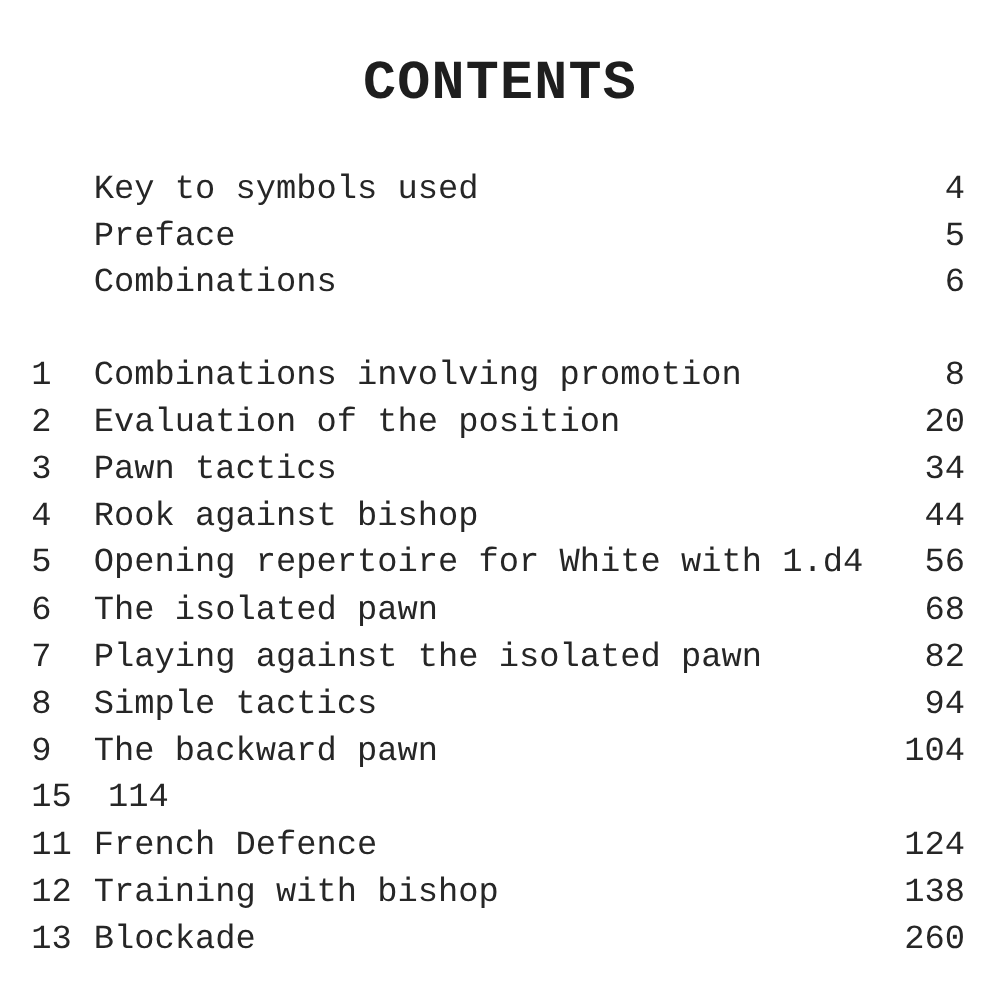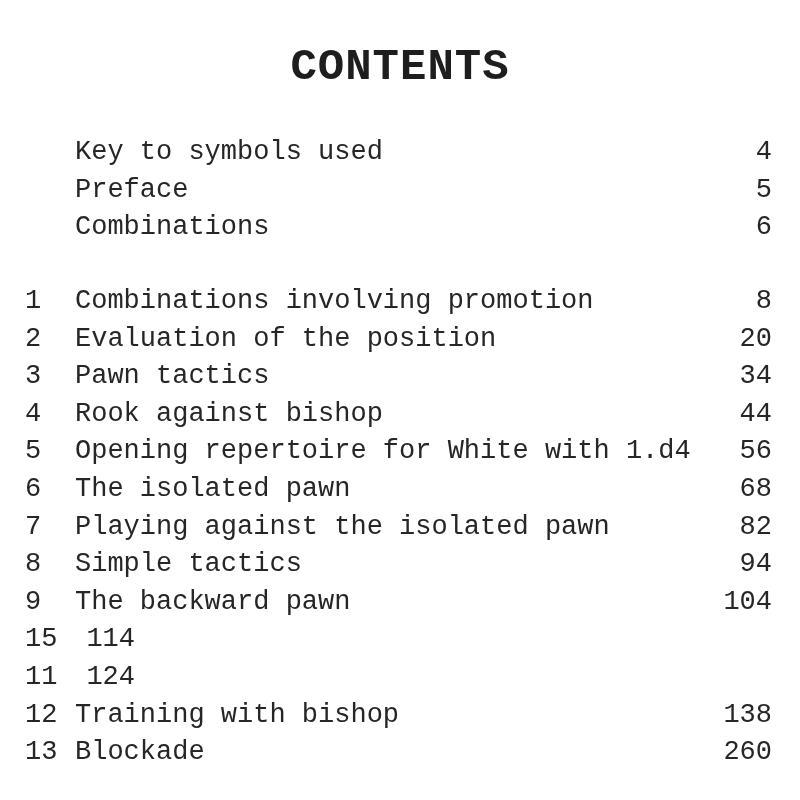--- a/index.html
+++ b/index.html
@@ -123,20 +123,21 @@
       <span class="toc-num">9</span>
       <span class="toc-label">The backward pawn</span>
       <span class="toc-page">104</span>
     </div>
     <div class="toc-row">
       <span class="toc-num">15</span>
       <span class="toc-page">114</span>
     </div>
     <div class="toc-row">
       <span class="toc-num">11</span>
+      <span class="toc-label">French Defence</span>
       <span class="toc-page">124</span>
     </div>
     <div class="toc-row">
       <span class="toc-num">12</span>
       <span class="toc-label">Training with bishop</span>
       <span class="toc-page">138</span>
     </div>
     <div class="toc-row">
       <span class="toc-num">13</span>
       <span class="toc-label">Blockade</span>

